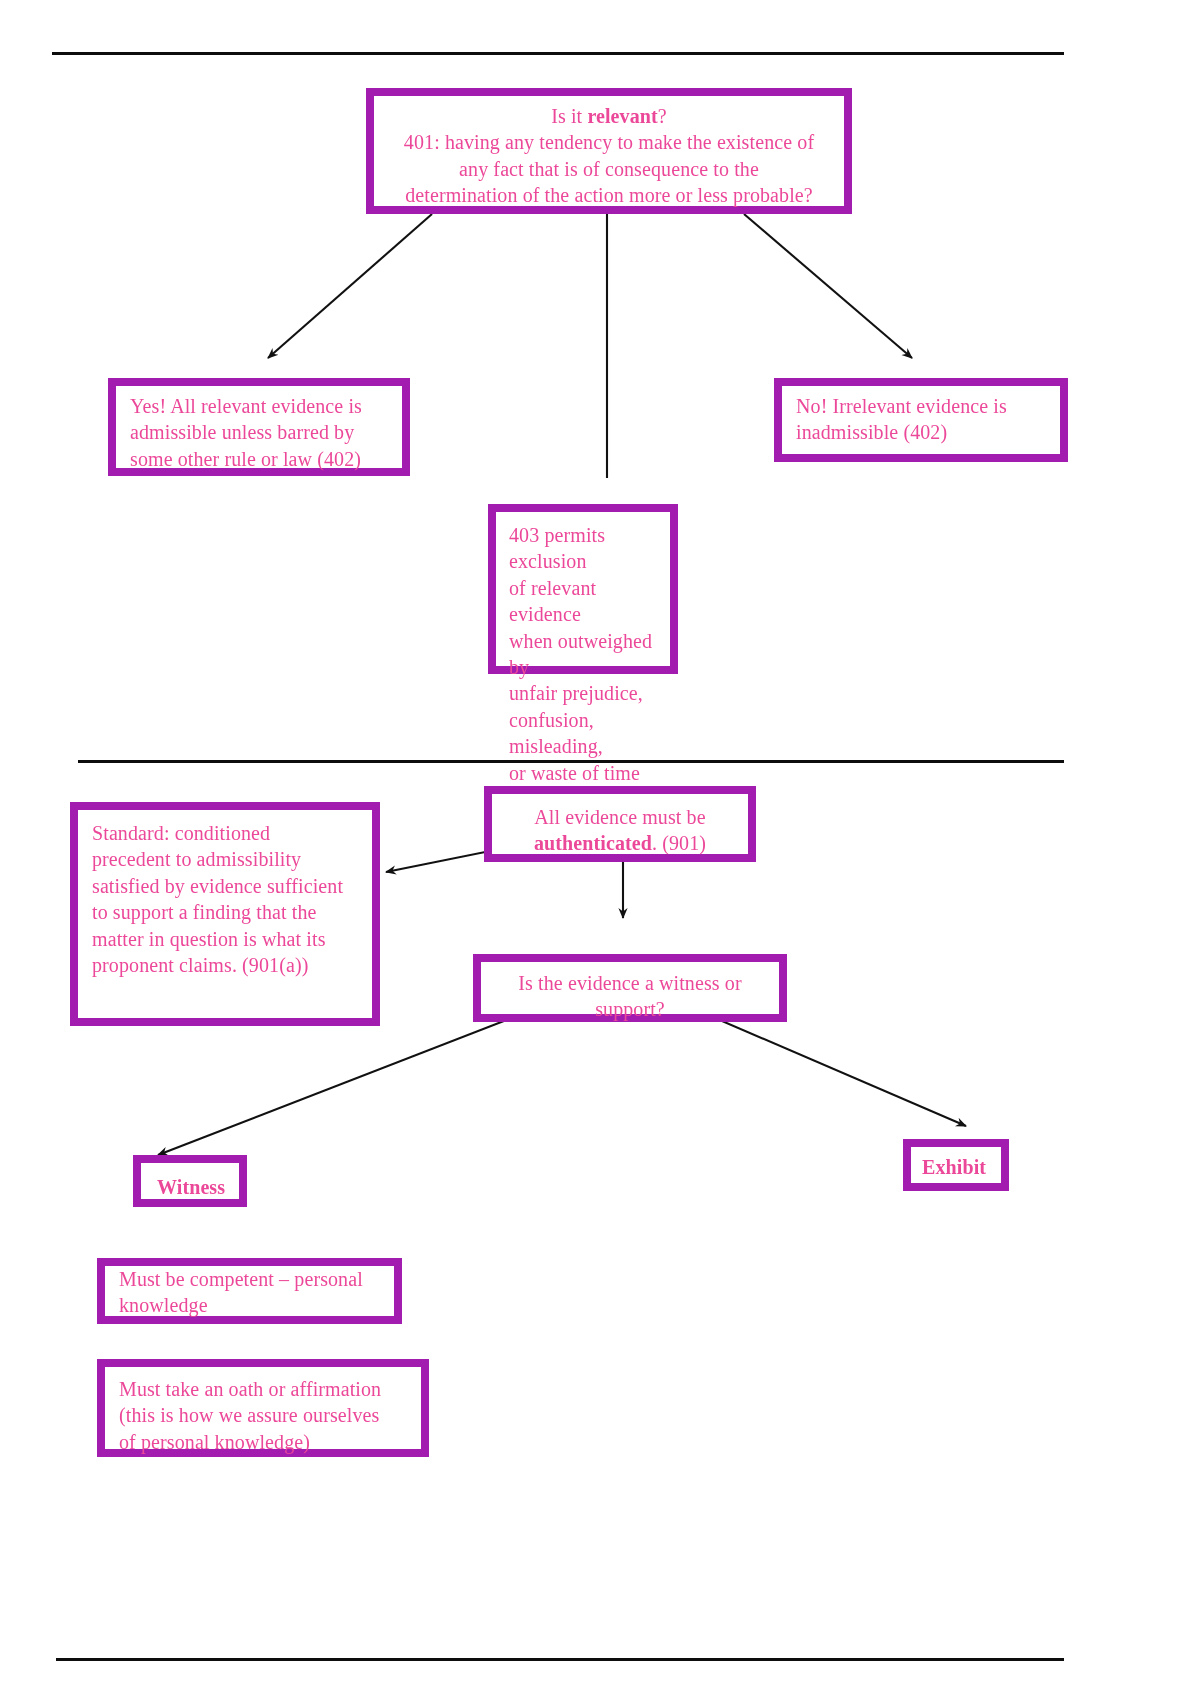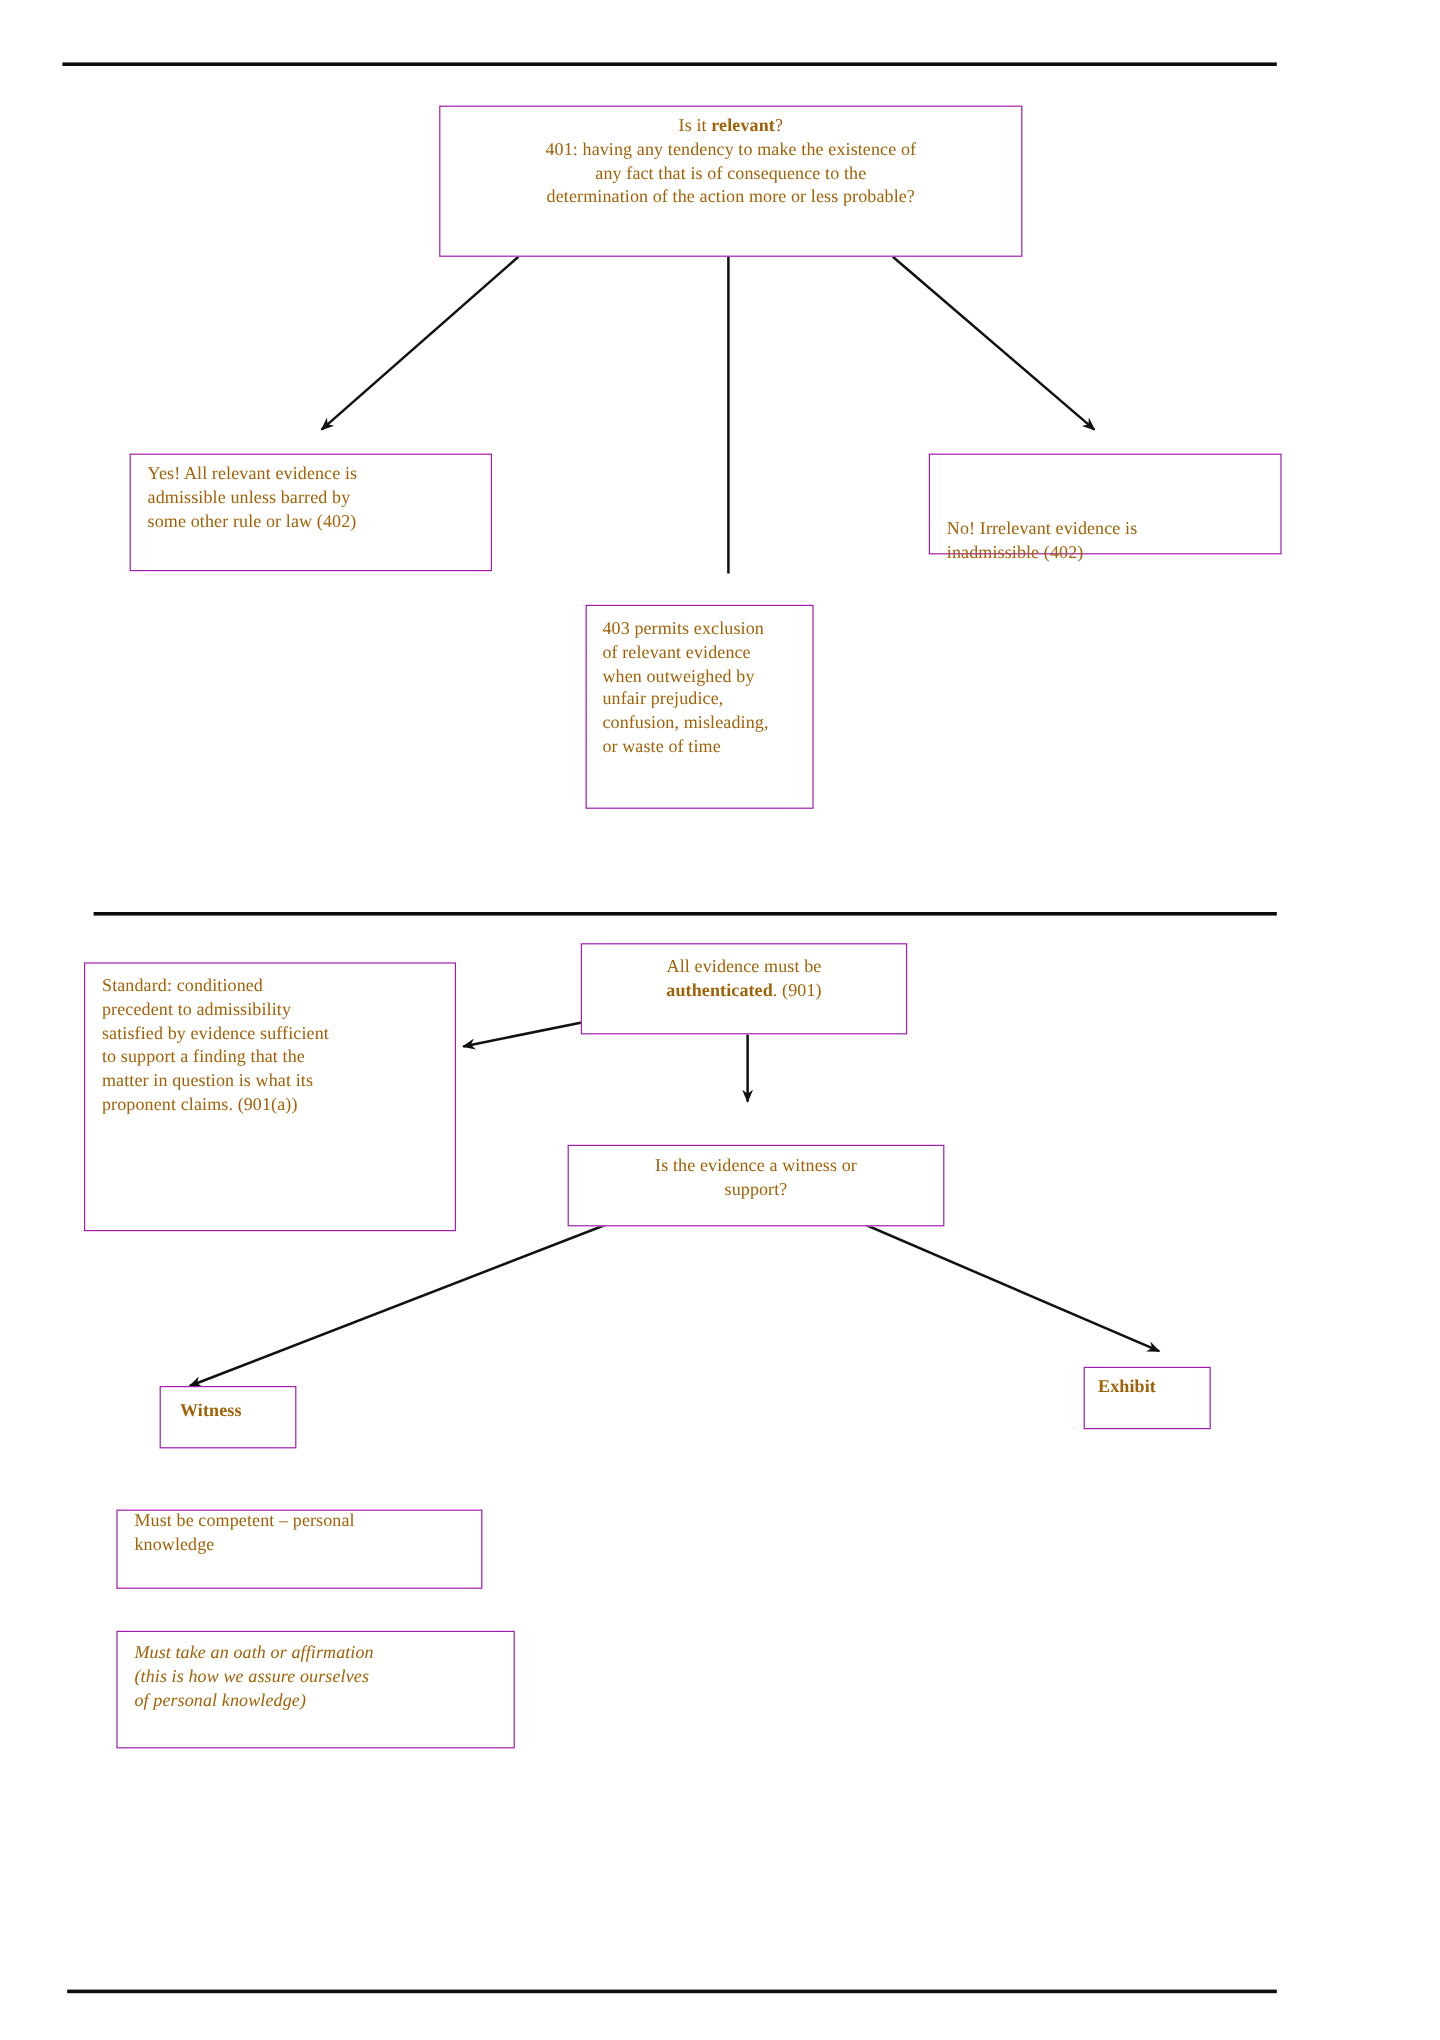--- a/index.html
+++ b/index.html
@@ -21,26 +21,26 @@
     width: 1200px;
     height: 1700px;
   }
   .rule {
     position: absolute;
     background: #0d0d0d;
     height: 3px;
   }
   .box {
     position: absolute;
-    border: 1px solid #a21caf;
+    border: 8px solid #a21caf;
     background: #ffffff;
     box-sizing: border-box;
-    font-size: 15px;
+    font-size: 20px;
     line-height: 1.32;
-    color: #a16207;
+    color: #ec4899;
     letter-spacing: 0.1px;
   }
   .box .inner {
     padding: 7px 10px 6px 10px;
   }
   .center { text-align: center; }
   .left { text-align: left; }
   b, .bold { font-weight: bold; }
   svg.links {
     position: absolute;
@@ -98,21 +98,21 @@
 
   <div class="box left" style="left:108px; top:378px; width:302px; height:98px;">
     <div class="inner" style="padding-left:14px;">
       <div>Yes! All relevant evidence is</div>
       <div>admissible unless barred by</div>
       <div>some other rule or law (402)</div>
     </div>
   </div>
 
   <div class="box left" style="left:774px; top:378px; width:294px; height:84px;">
-    <div class="inner" style="padding-left:14px;margin-top:46px;">
+    <div class="inner" style="padding-left:14px;">
       <div>No! Irrelevant evidence is</div>
       <div>inadmissible (402)</div>
     </div>
   </div>
 
   <div class="box left" style="left:488px; top:504px; width:190px; height:170px;">
     <div class="inner" style="padding-left:13px; padding-top:10px;">
       <div>403 permits exclusion</div>
       <div>of relevant evidence</div>
       <div>when outweighed by</div>
@@ -160,20 +160,20 @@
   </div>
 
   <div class="box left" style="left:97px; top:1258px; width:305px; height:66px;">
     <div class="inner" style="padding-left:14px; padding-top:0;">
       <div>Must be competent – personal</div>
       <div>knowledge</div>
     </div>
   </div>
 
   <div class="box left" style="left:97px; top:1359px; width:332px; height:98px;">
-    <div class="inner" style="padding-left:14px; padding-top:9px;font-style:italic;">
+    <div class="inner" style="padding-left:14px; padding-top:9px;">
       <div>Must take an oath or affirmation</div>
       <div>(this is how we assure ourselves</div>
       <div>of personal knowledge)</div>
     </div>
   </div>
 
 </div>
 
 </body></html>

